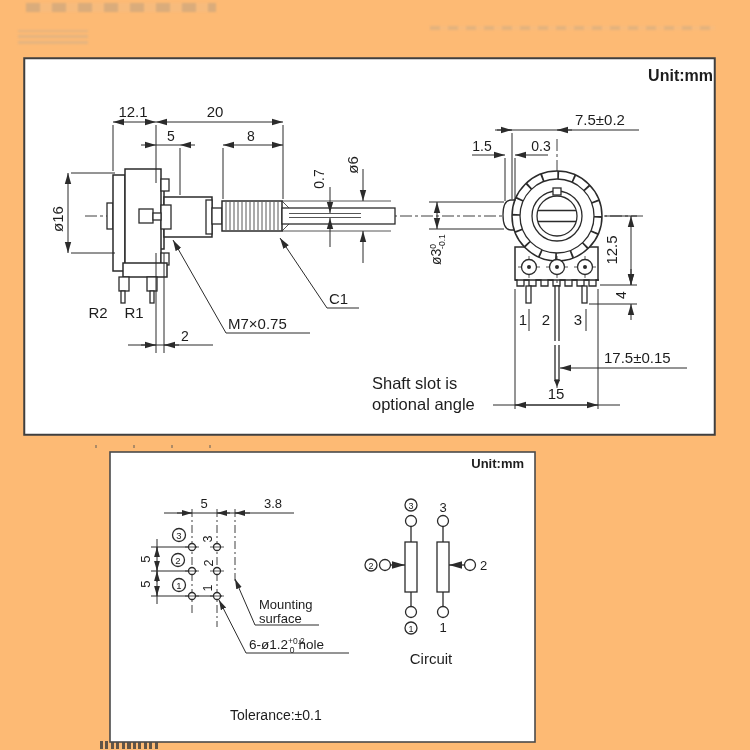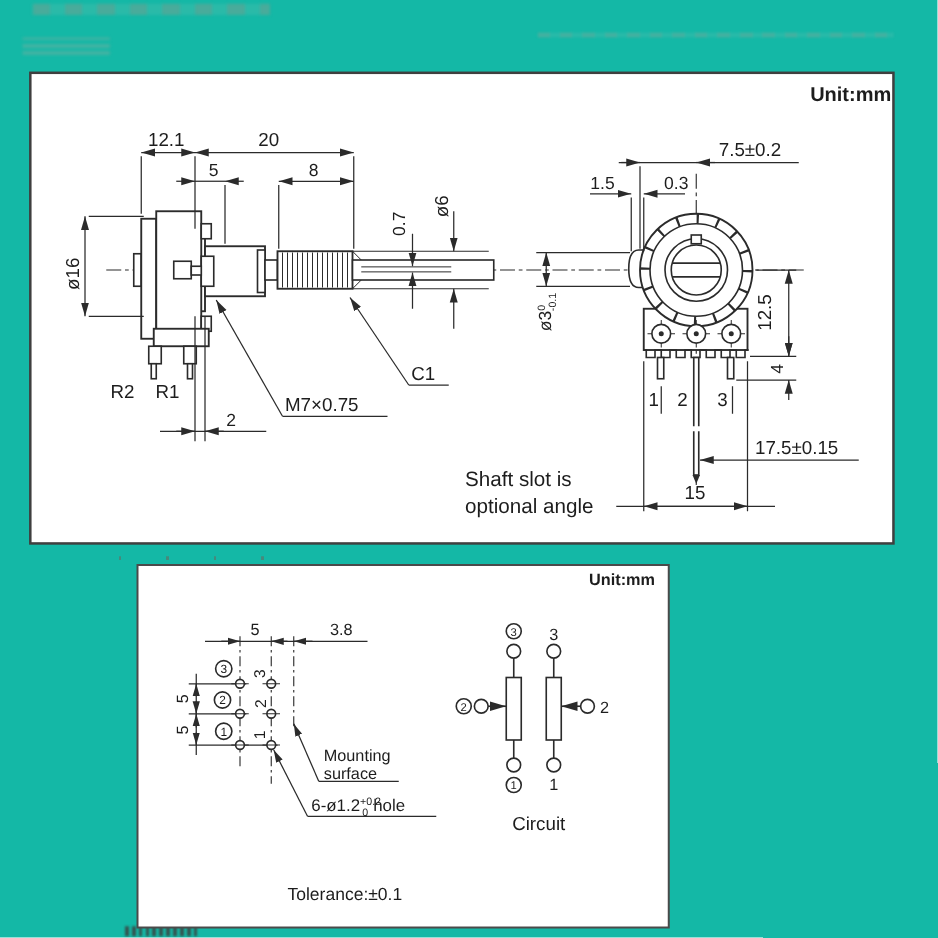--- a/index.html
+++ b/index.html
@@ -1,16 +1,16 @@
 <!DOCTYPE html>
 <html><head>
 <meta charset="utf-8">
 <style>
   html,body{margin:0;padding:0;background:#ffffff;}
-  #stage{position:relative;width:750px;height:750px;background:#14b8a6;overflow:hidden;
+  #stage{position:relative;width:750px;height:750px;background:#fdba74;overflow:hidden;
          font-family:"Liberation Sans",sans-serif;}
   svg{position:absolute;overflow:visible;}
   svg text{font-family:"Liberation Sans",sans-serif;fill:#1d1d1d;}
   .ol{fill:#ffffff;stroke:#2b2b2b;stroke-width:1.5;}
   .ol2{fill:#ffffff;stroke:#2b2b2b;stroke-width:1.3;}
   .ln2{stroke:#2b2b2b;stroke-width:1.3;fill:none;}
   .dim{stroke:#2b2b2b;stroke-width:1;fill:none;}
   .thin{stroke:#2b2b2b;stroke-width:0.8;fill:none;}
   .cl{stroke:#2b2b2b;stroke-width:0.9;stroke-dasharray:12 3 3 3;fill:none;}
   .cl2{stroke:#2b2b2b;stroke-width:0.9;stroke-dasharray:8 3 2 3;fill:none;}

